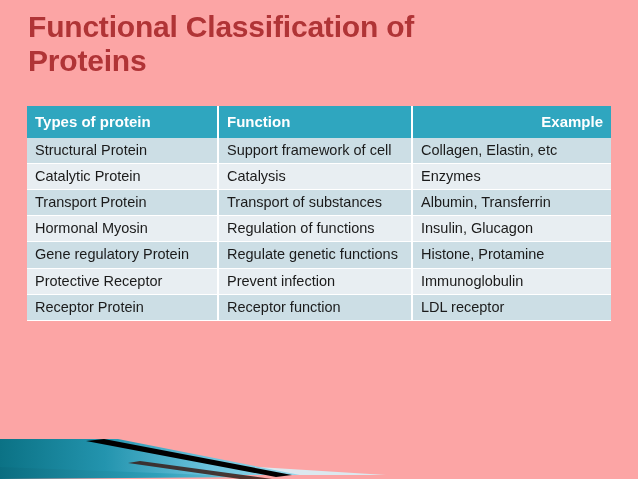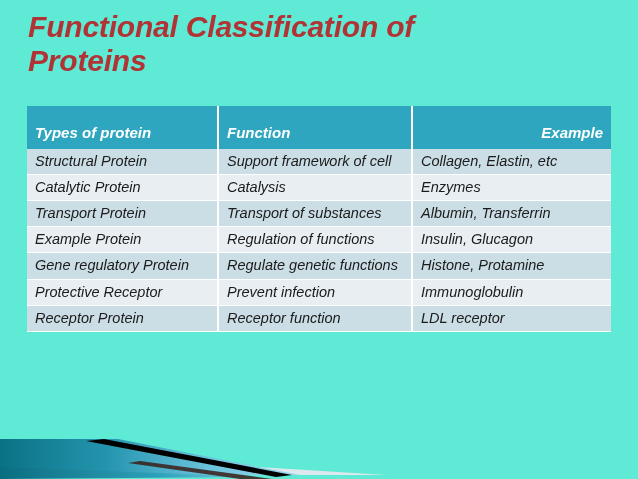--- a/index.html
+++ b/index.html
@@ -11,22 +11,21 @@
     height: 479px;
     background: #ffffff;
     font-family: "Liberation Sans", sans-serif;
     overflow: hidden;
     position: relative;
   }
 
   .slide {
     position: absolute;
     inset: 0;
-    background: #5eead4;
-    font-style: italic;
+    background: #fca5a5;
   }
 
   
   .slide-title {
     position: absolute;
     left: 28px;
     top: 10px;
     width: 560px;
     font-size: 30px;
     line-height: 1.12;
@@ -53,21 +52,21 @@
   table.protein-table col.c1 { width: 191px; }
   table.protein-table col.c2 { width: 194px; }
   table.protein-table col.c3 { width: 199px; }
 
   table.protein-table th {
     background: #2fa6bf;
     color: #ffffff;
     font-weight: bold;
     font-size: 15px;
     text-align: left;
-    padding: 16px 8px 6px 8px;
+    padding: 5px 8px 6px 8px;
     border-right: 2px solid #ffffff;
     vertical-align: middle;
     height: 21px;
   }
   table.protein-table th:last-child { border-right: none; text-align: right; }
 
   table.protein-table td {
     padding: 4px 8px 4px 8px;
     vertical-align: top;
     border-right: 2px solid #ffffff;
@@ -122,21 +121,21 @@
           <td>Catalytic Protein</td>
           <td>Catalysis</td>
           <td>Enzymes</td>
         </tr>
         <tr class="row-odd">
           <td>Transport Protein</td>
           <td>Transport of substances</td>
           <td>Albumin, Transferrin</td>
         </tr>
         <tr class="row-even">
-          <td>Example Protein</td>
+          <td>Hormonal Myosin</td>
           <td>Regulation of functions</td>
           <td>Insulin, Glucagon</td>
         </tr>
         <tr class="row-odd">
           <td>Gene regulatory Protein</td>
           <td>Regulate genetic functions</td>
           <td>Histone, Protamine</td>
         </tr>
         <tr class="row-even">
           <td>Protective Receptor</td>

